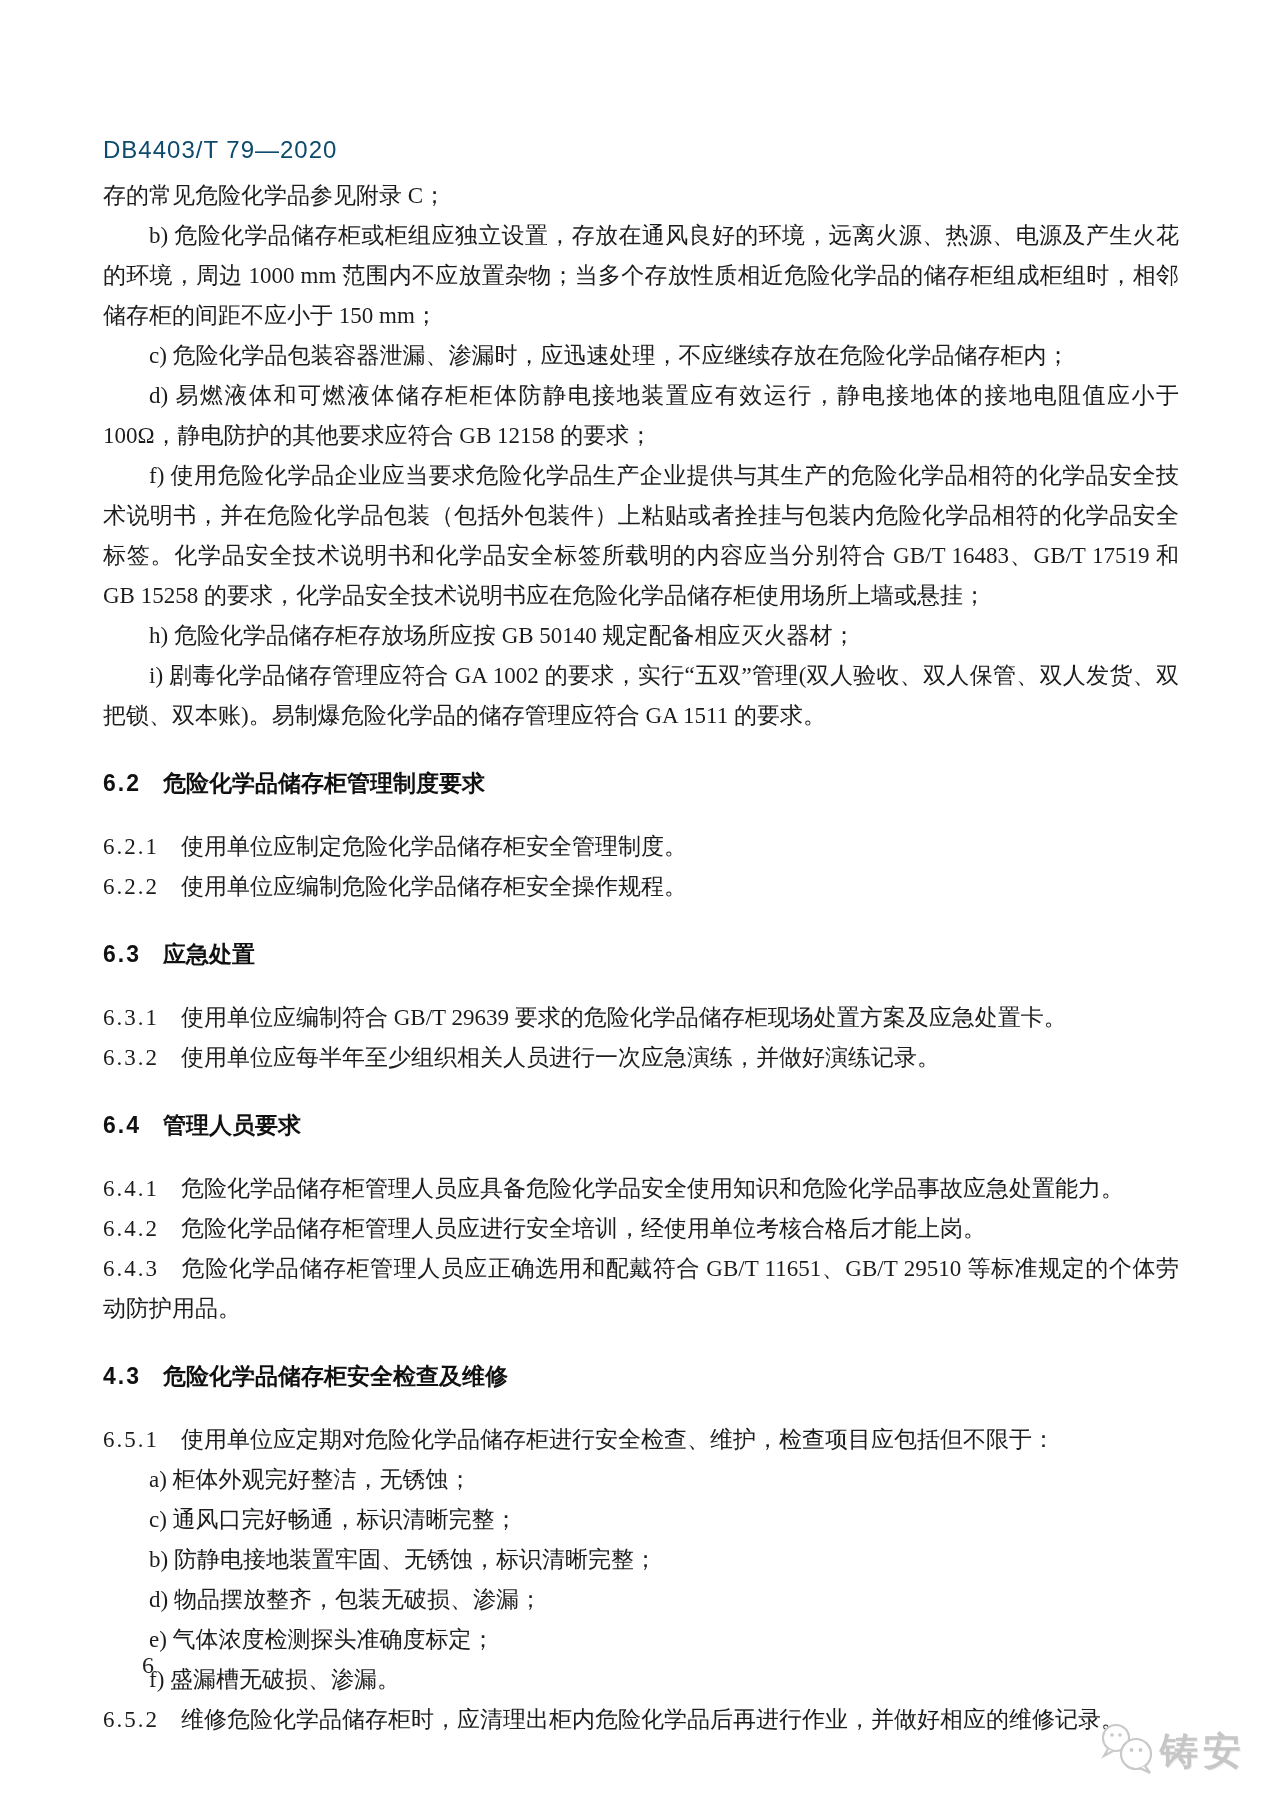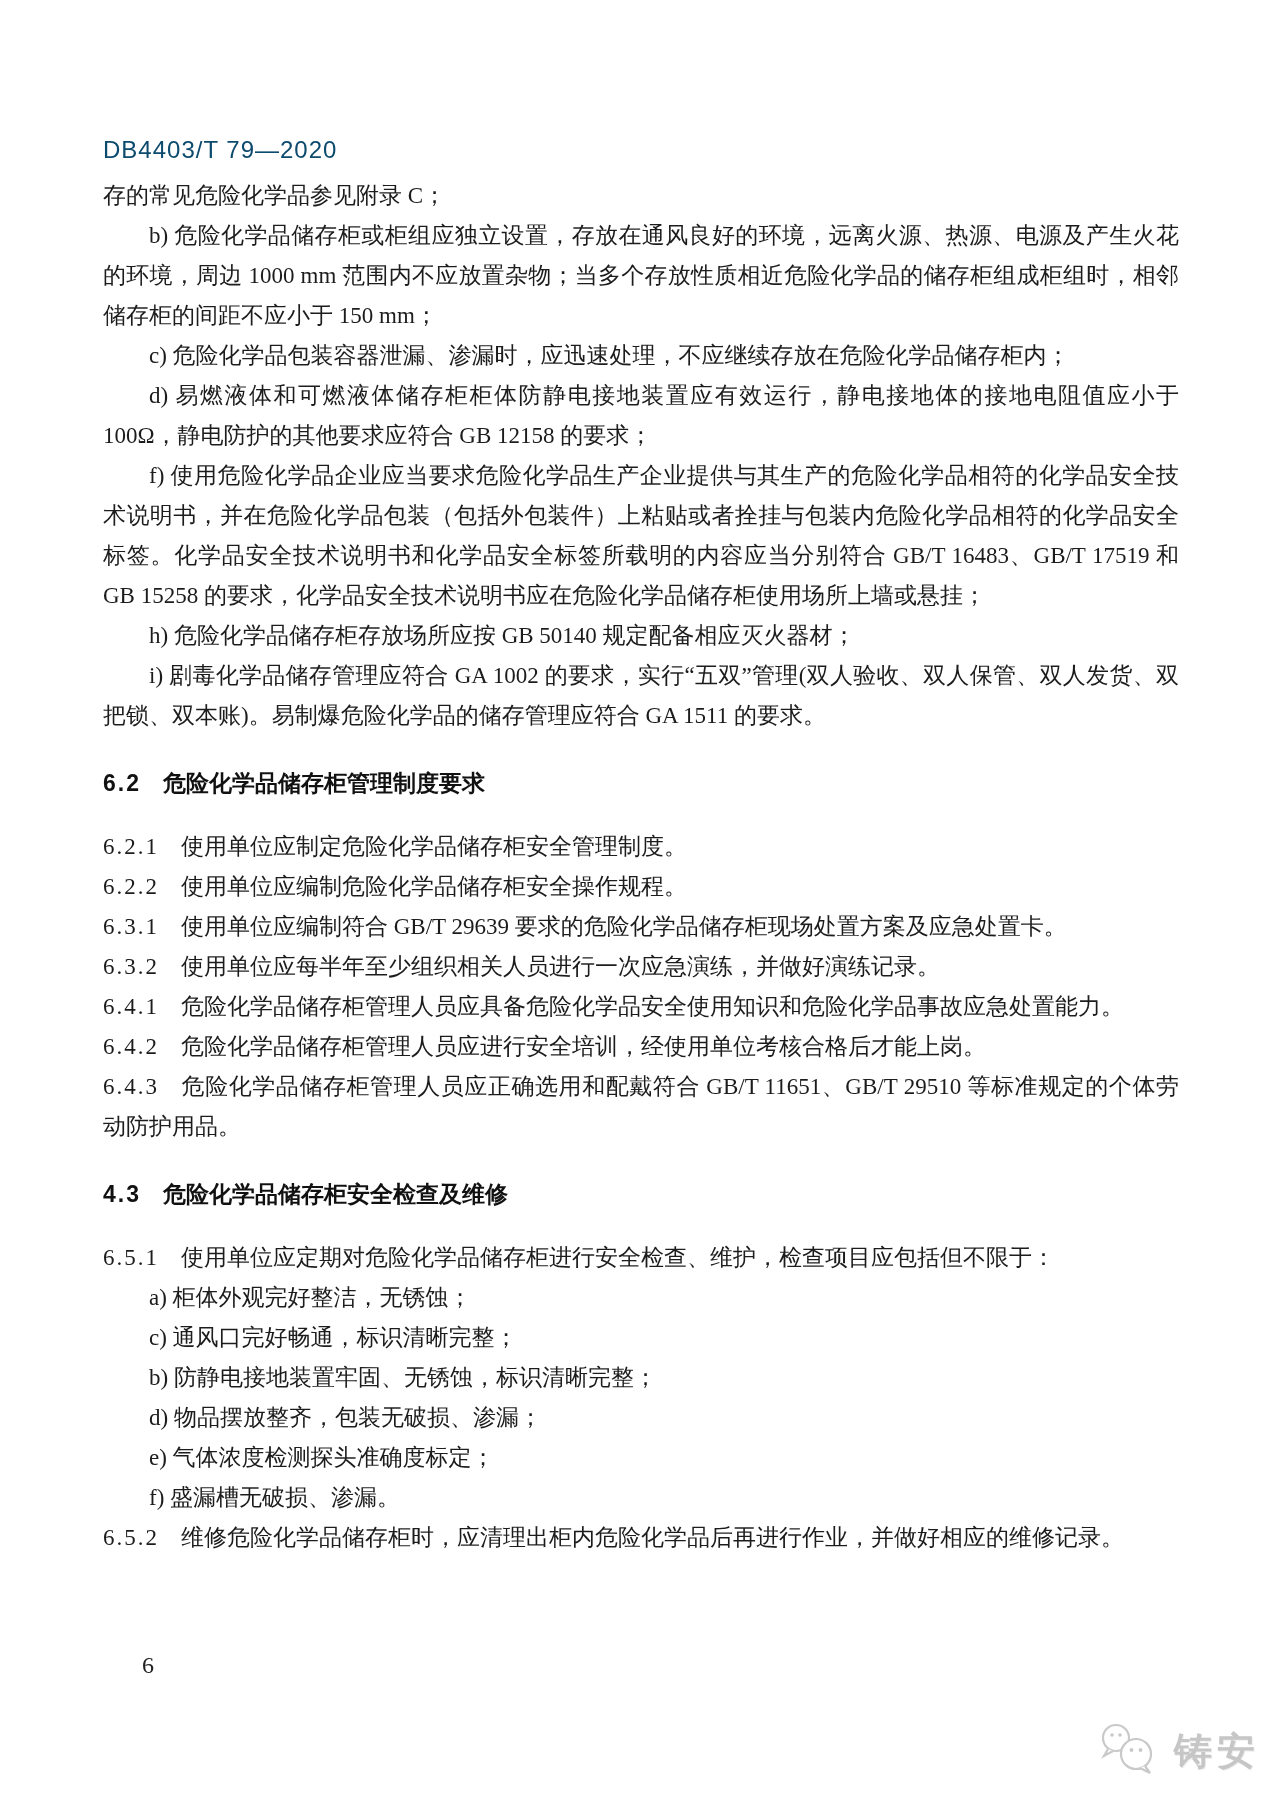--- a/index.html
+++ b/index.html
@@ -30,21 +30,21 @@
     margin:27px 0 24px 0;
   }
   h2 .hnum{margin-right:22px;letter-spacing:2px;}
   p.clause .cnum{margin-right:22px;letter-spacing:2px;margin-top:40px;}
   .page-number{
     position:absolute;left:142px;top:1652px;
     font-size:24px;color:#222;
   }
   .watermark{
     position:absolute;left:1096px;top:1722px;
-    display:flex;align-items:center;gap:14px;
+    display:flex;align-items:center;gap:0;
   }
   .watermark .wm-text{
     font-family:"Liberation Sans","DejaVu Sans",sans-serif;
     font-size:38px;font-weight:bold;letter-spacing:5px;
     color:#c6c6c6;
     text-shadow:1px 1px 0 #efefef;
   }
 </style>
 </head>
 <body>
@@ -67,27 +67,33 @@
     <h2 class="sec-heading">
       <span class="hnum">6.2</span><span class="htitle">危险化学品储存柜管理制度要求</span>
     </h2>
     <p class="clause">
       <span class="cnum">6.2.1</span><span class="ctext">使用单位应制定危险化学品储存柜安全管理制度。</span>
     </p>
     <p class="clause">
       <span class="cnum">6.2.2</span><span class="ctext">使用单位应编制危险化学品储存柜安全操作规程。</span>
     </p>
 
+    <h2 class="sec-heading">
+      <span class="hnum">6.3</span><span class="htitle">应急处置</span>
+    </h2>
     <p class="clause">
       <span class="cnum">6.3.1</span><span class="ctext">使用单位应编制符合 GB/T 29639 要求的危险化学品储存柜现场处置方案及应急处置卡。</span>
     </p>
     <p class="clause">
       <span class="cnum">6.3.2</span><span class="ctext">使用单位应每半年至少组织相关人员进行一次应急演练，并做好演练记录。</span>
     </p>
 
+    <h2 class="sec-heading">
+      <span class="hnum">6.4</span><span class="htitle">管理人员要求</span>
+    </h2>
     <p class="clause">
       <span class="cnum">6.4.1</span><span class="ctext">危险化学品储存柜管理人员应具备危险化学品安全使用知识和危险化学品事故应急处置能力。</span>
     </p>
     <p class="clause">
       <span class="cnum">6.4.2</span><span class="ctext">危险化学品储存柜管理人员应进行安全培训，经使用单位考核合格后才能上岗。</span>
     </p>
     <p class="clause">
       <span class="cnum">6.4.3</span><span class="ctext">危险化学品储存柜管理人员应正确选用和配戴符合 GB/T 11651、GB/T 29510 等标准规定的个体劳动防护用品。</span>
     </p>
 

